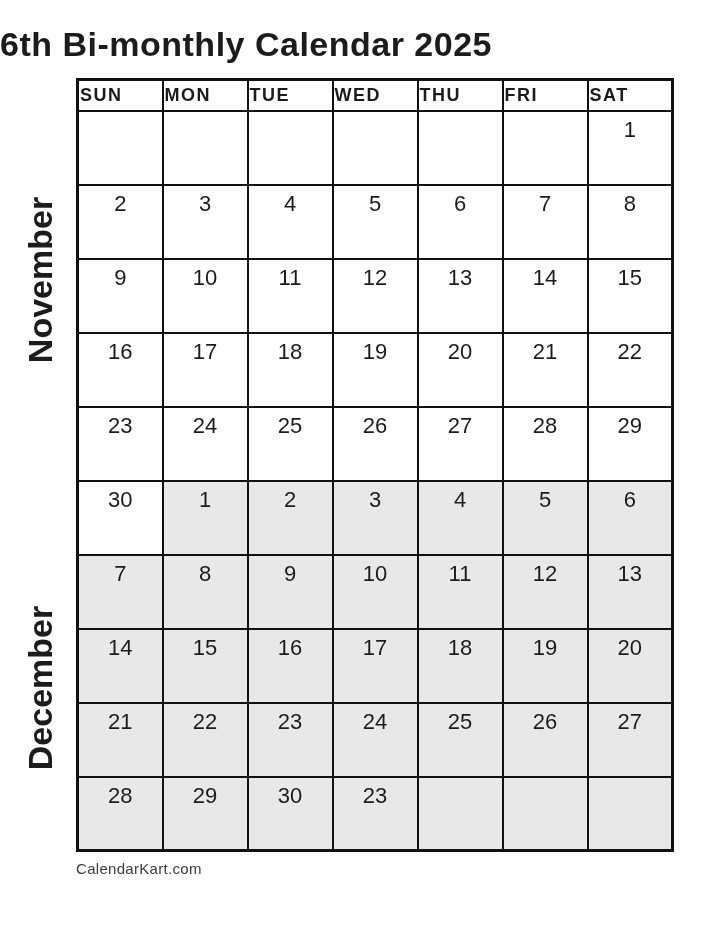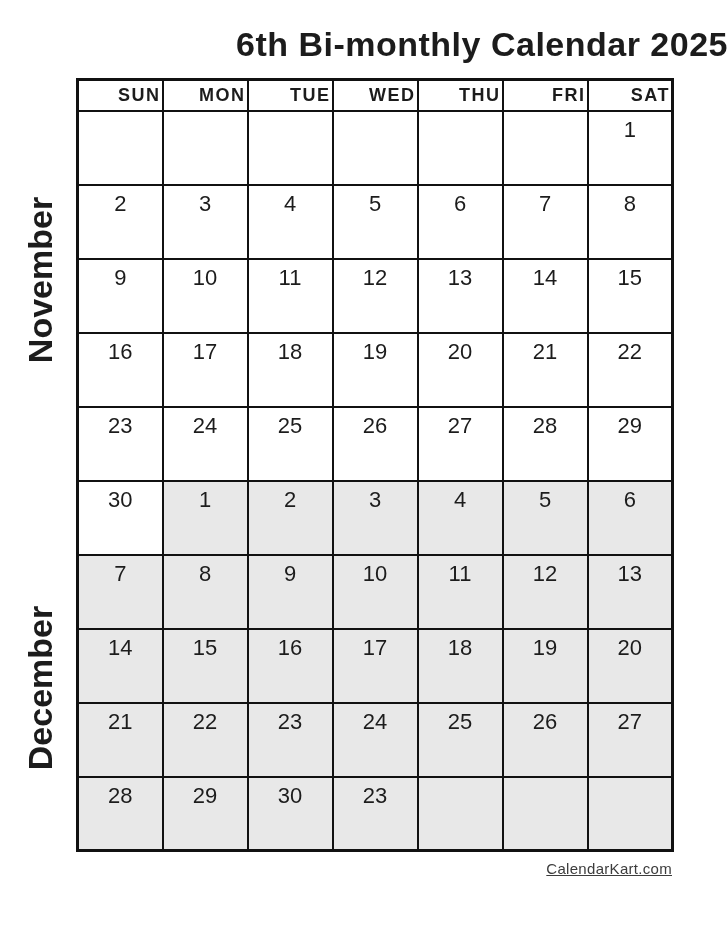--- a/index.html
+++ b/index.html
@@ -18,21 +18,21 @@
     background: #ffffff;
     overflow: hidden;
   }
 
   .title {
     position: absolute;
     top: 26px;
     left: 0;
     width: 100%;
     margin: 0;
-    text-align: right;
+    text-align: left;
     font-size: 34px;
     line-height: 36px;
     font-weight: bold;
     letter-spacing: 0.5px;
     color: var(--ink);
   }
 
   .month-label {
     position: absolute;
     width: 220px;
@@ -61,46 +61,45 @@
     border: 2px solid var(--border);
   }
   .calendar th {
     width: 85px;
     height: 31px;
     background: #ffffff;
     color: var(--ink);
     font-size: 18px;
     font-weight: bold;
     letter-spacing: 1.5px;
-    text-align: right;
+    text-align: left;
     vertical-align: middle;
   }
   .calendar td {
     height: 74px;
     background: #ffffff;
     color: var(--ink);
     text-align: center;
     vertical-align: top;
     padding-top: 5px;
     font-size: 22px;
     line-height: 26px;
   }
   .calendar td.december { background: var(--dec-bg); }
   .calendar td.november { background: #ffffff; }
 
   .footer {
     position: absolute;
     top: 860px;
     left: 76px;
     width: 596px;
-    text-align: right;
+    text-align: left;
     font-size: 15px;
     letter-spacing: 0.3px;
     color: #3c3c3c;
-    text-decoration: underline;
   }
 </style>
 </head>
 <body>
 
 <div class="page">
 
   <h1 class="title">6th Bi-monthly Calendar 2025</h1>
 
   <div class="month-label november">November</div>

